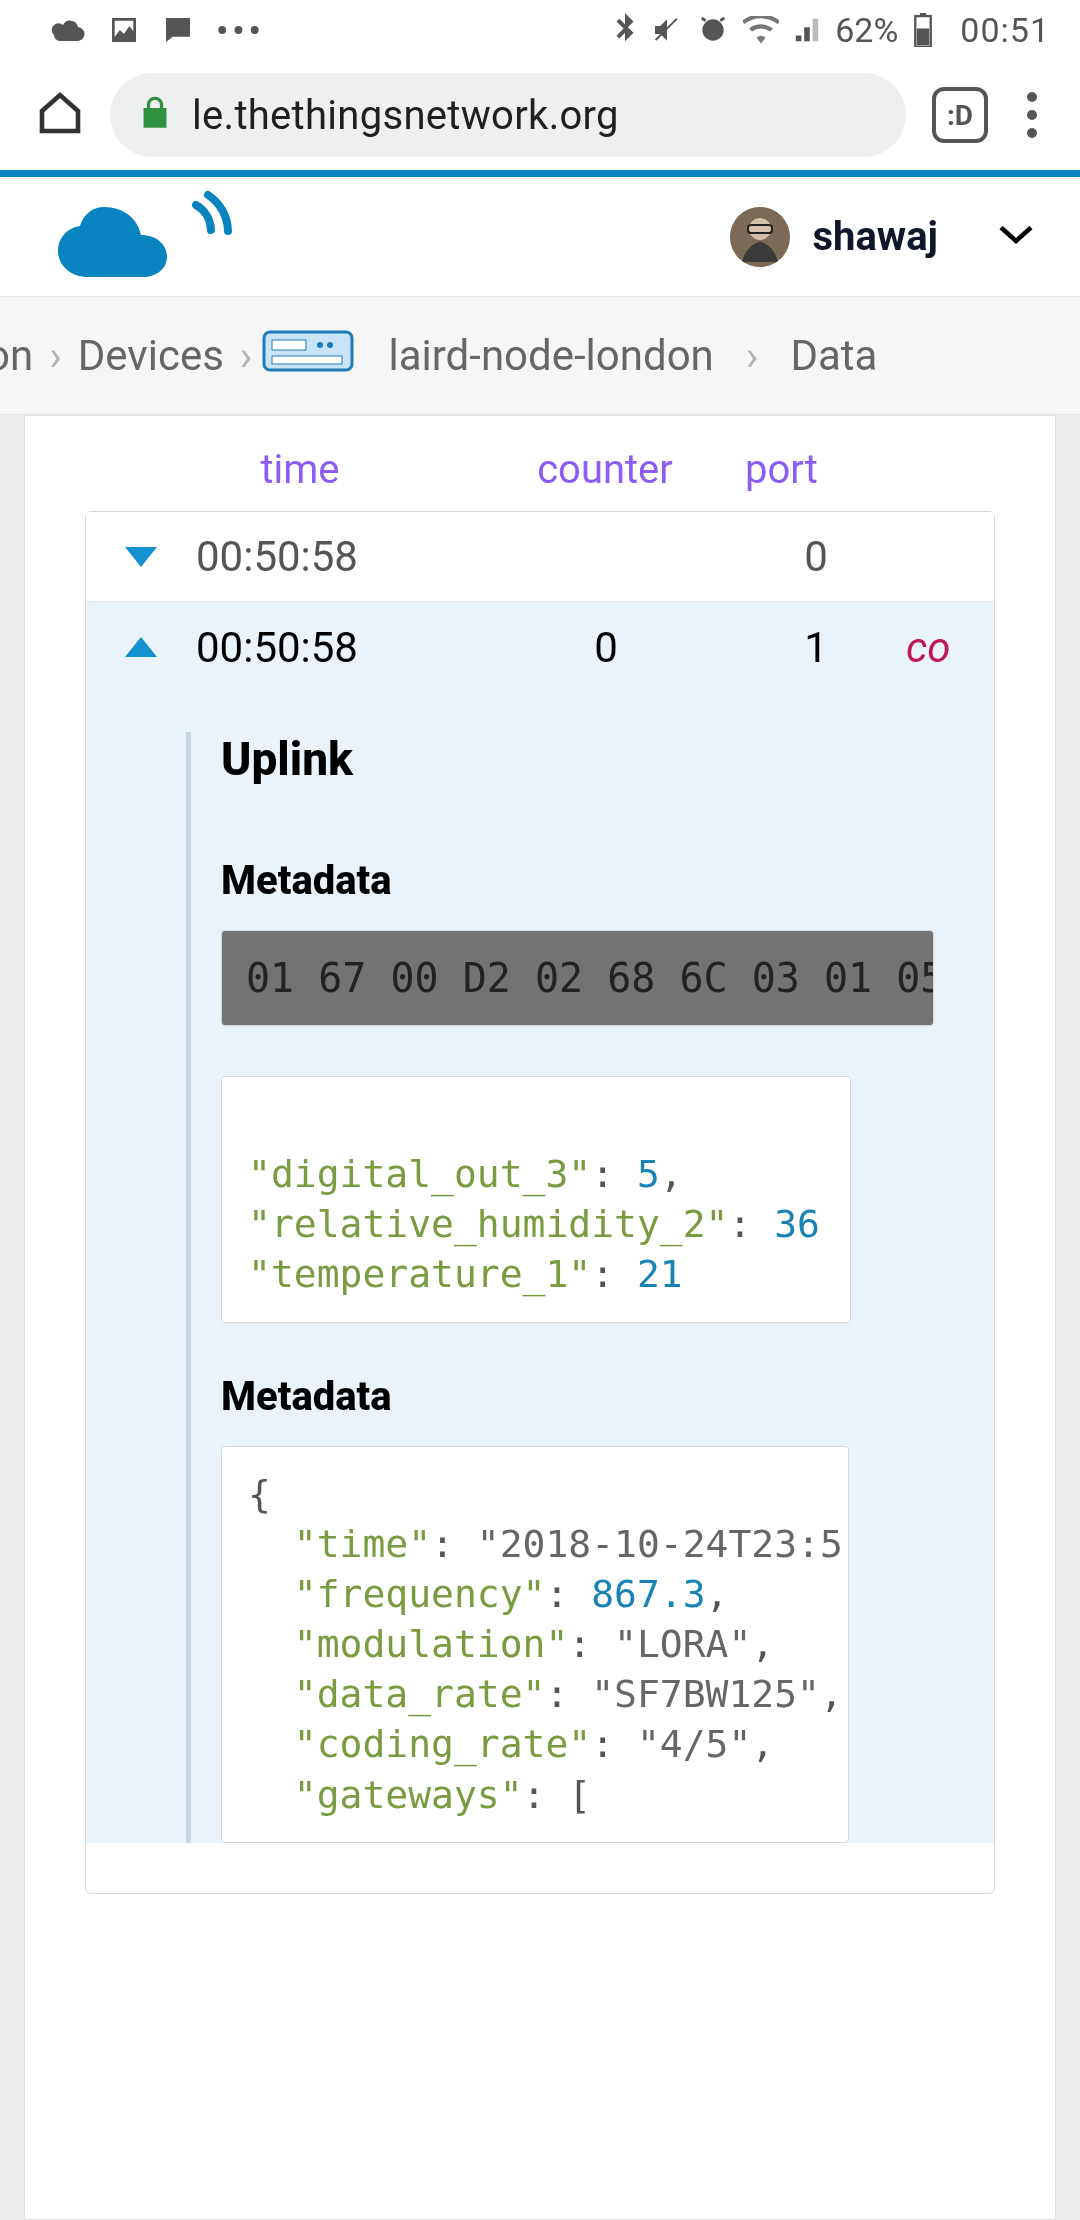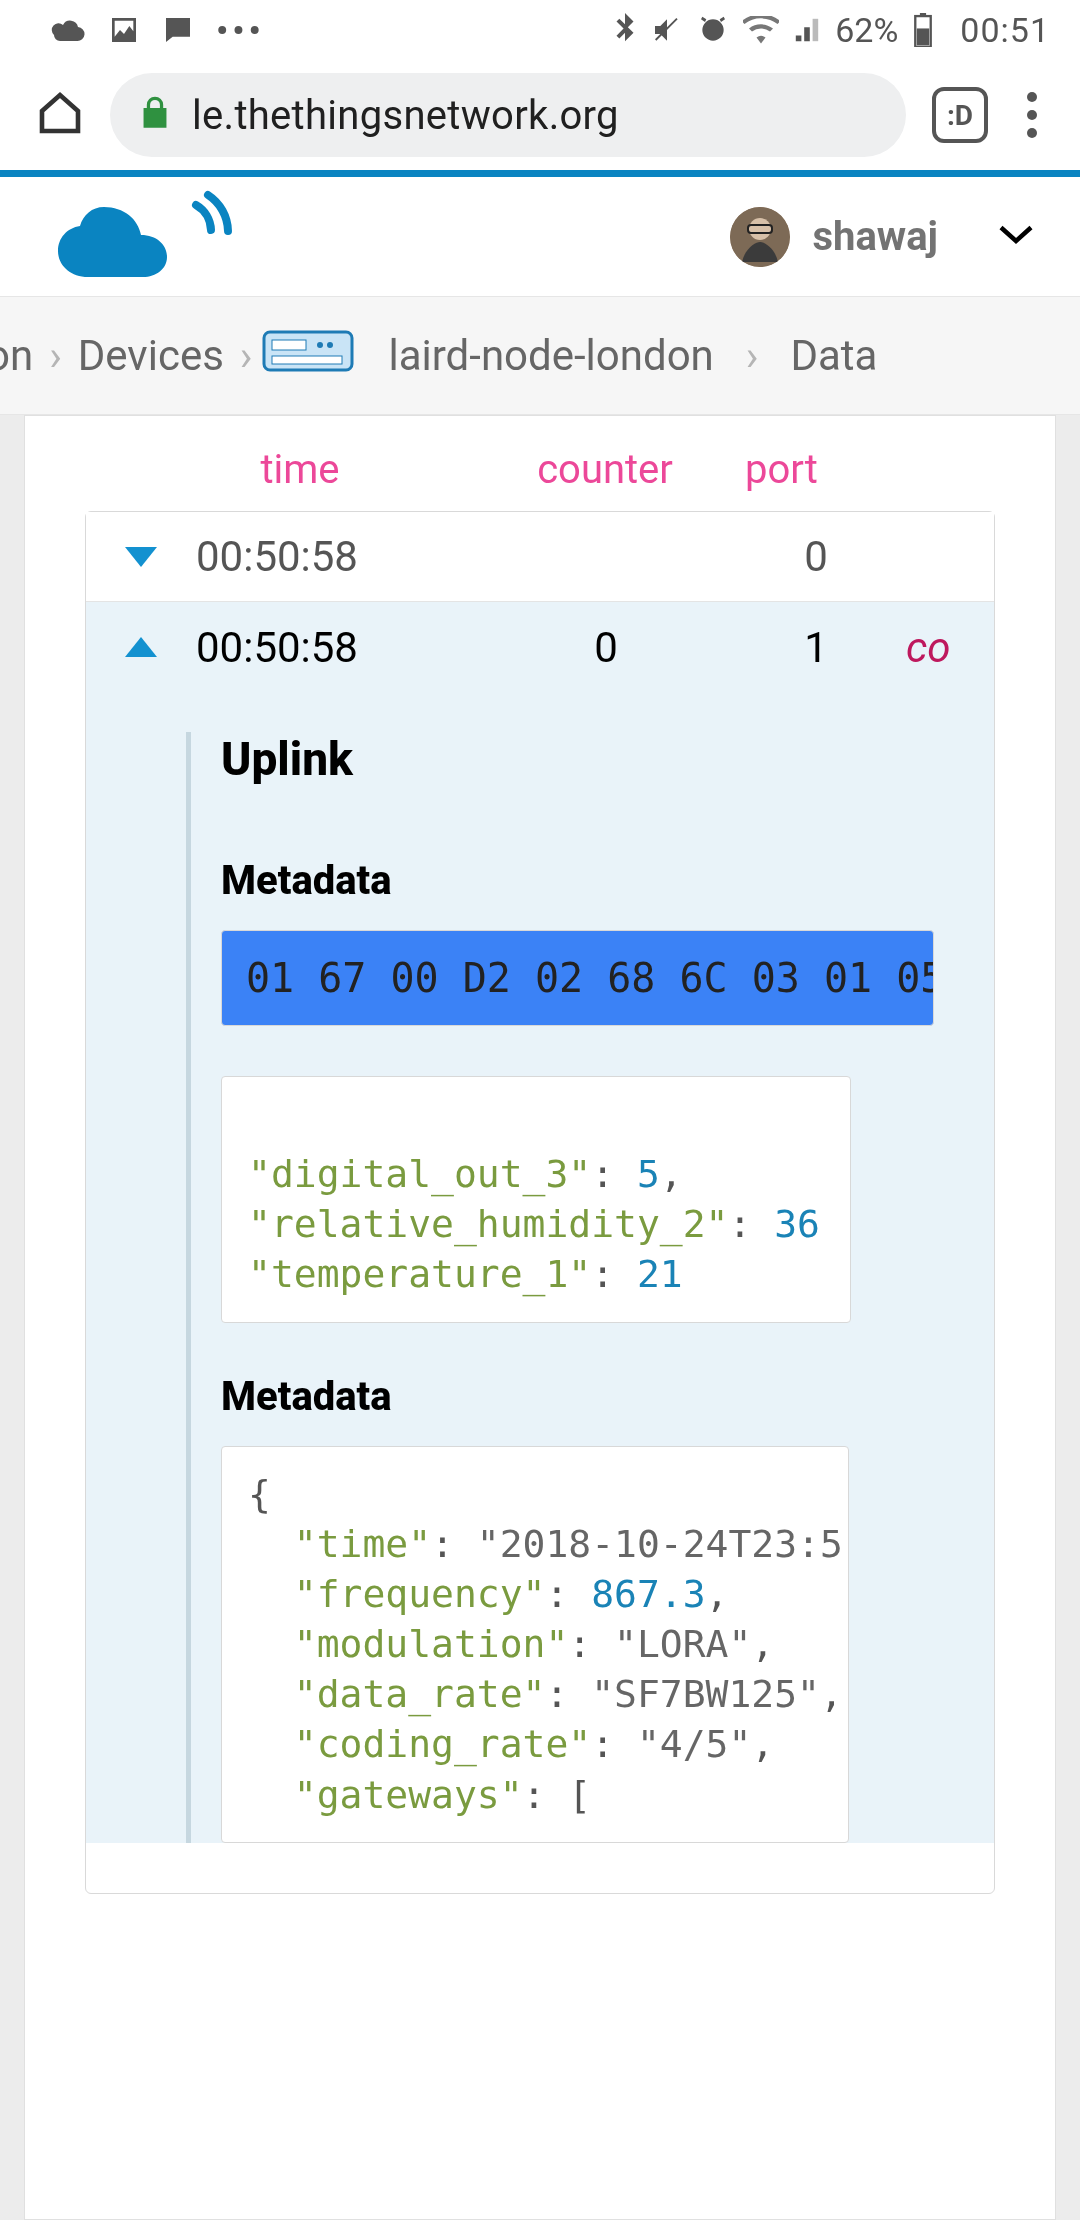--- a/index.html
+++ b/index.html
@@ -77,21 +77,21 @@
   }
   .cloud-logo { flex-shrink:0; }
   .header-spacer { flex:1; }
   .avatar {
     width: 60px; height: 60px; border-radius: 50%;
     background: linear-gradient(135deg,#8b7560 0%, #a8947c 100%);
     margin-right: 22px;
     display:flex; align-items:center; justify-content:center;
     overflow:hidden;
   }
-  .username { font-size: 40px; font-weight:700; color:#737373; }
+  .username { font-size: 40px; font-weight:700; color:#0f172a; }
   .chev-down { margin-left: 60px; }
 
   
   .breadcrumb {
     height: 118px;
     display:flex;
     align-items:center;
     padding-left: 0;
     font-size: 42px;
     color:#666;
@@ -113,21 +113,21 @@
   }
   .panel {
     background:#fff;
     border:1px solid #e0e0e0;
     height:100%;
     padding-top: 30px;
   }
   .tbl-head {
     display:flex;
     font-size: 40px;
-    color:#ec4899;
+    color:#8b5cf6;
     padding: 0 0 18px 0;
   }
   .col-caret { width: 110px; }
   .col-time { width: 330px; text-align:center; }
   .col-counter { width: 280px; text-align:center; }
   .col-port { width: 180px; }
 
   .rows {
     margin: 0 60px;
     border:1px solid #d9d9d9;
@@ -153,21 +153,21 @@
 
   .detail {
     background:#e9f3f9;
     padding: 40px 60px 0 100px;
   }
   .detail h2 { font-size:46px; font-weight:800; margin-bottom: 71px; }
   .detail h3 { font-size:40px; font-weight:800; margin-bottom: 26px; }
   .left-bar { border-left: 5px solid #c6d7e0; padding-left: 30px; }
 
   .payload-box {
-    background:#3b82f6;
+    background:#737373;
     border:1px solid #d8d8d8;
     border-radius:4px;
     padding: 24px 24px;
     font-family: "Menlo","Consolas",monospace;
     font-size: 40px;
     white-space:nowrap;
     overflow:hidden;
     margin-bottom: 50px;
     color:#222;
   }

